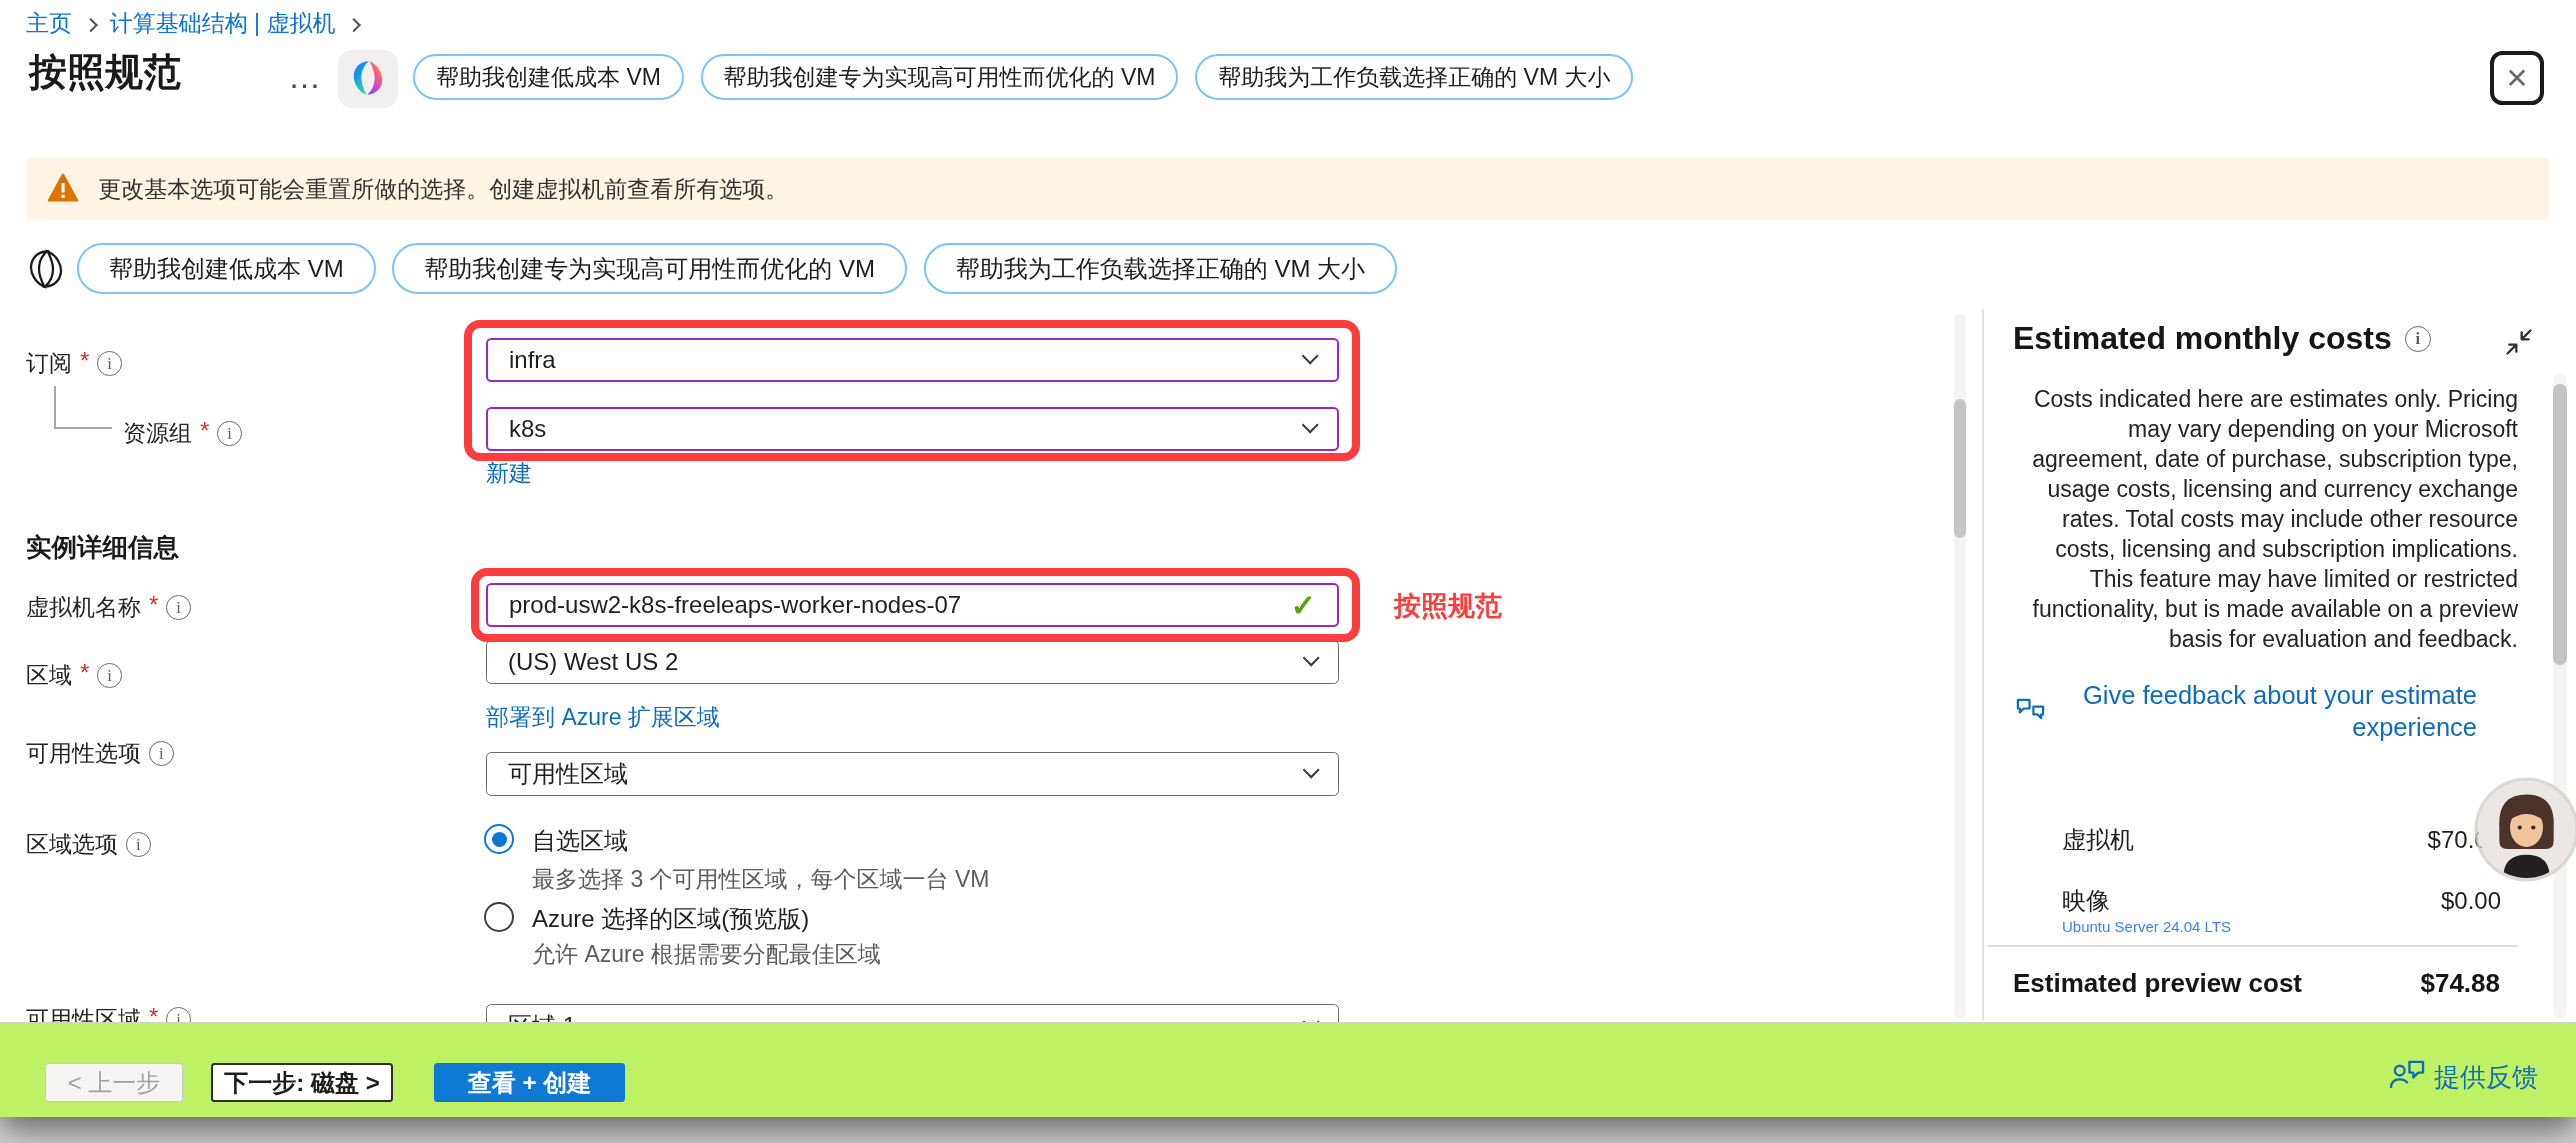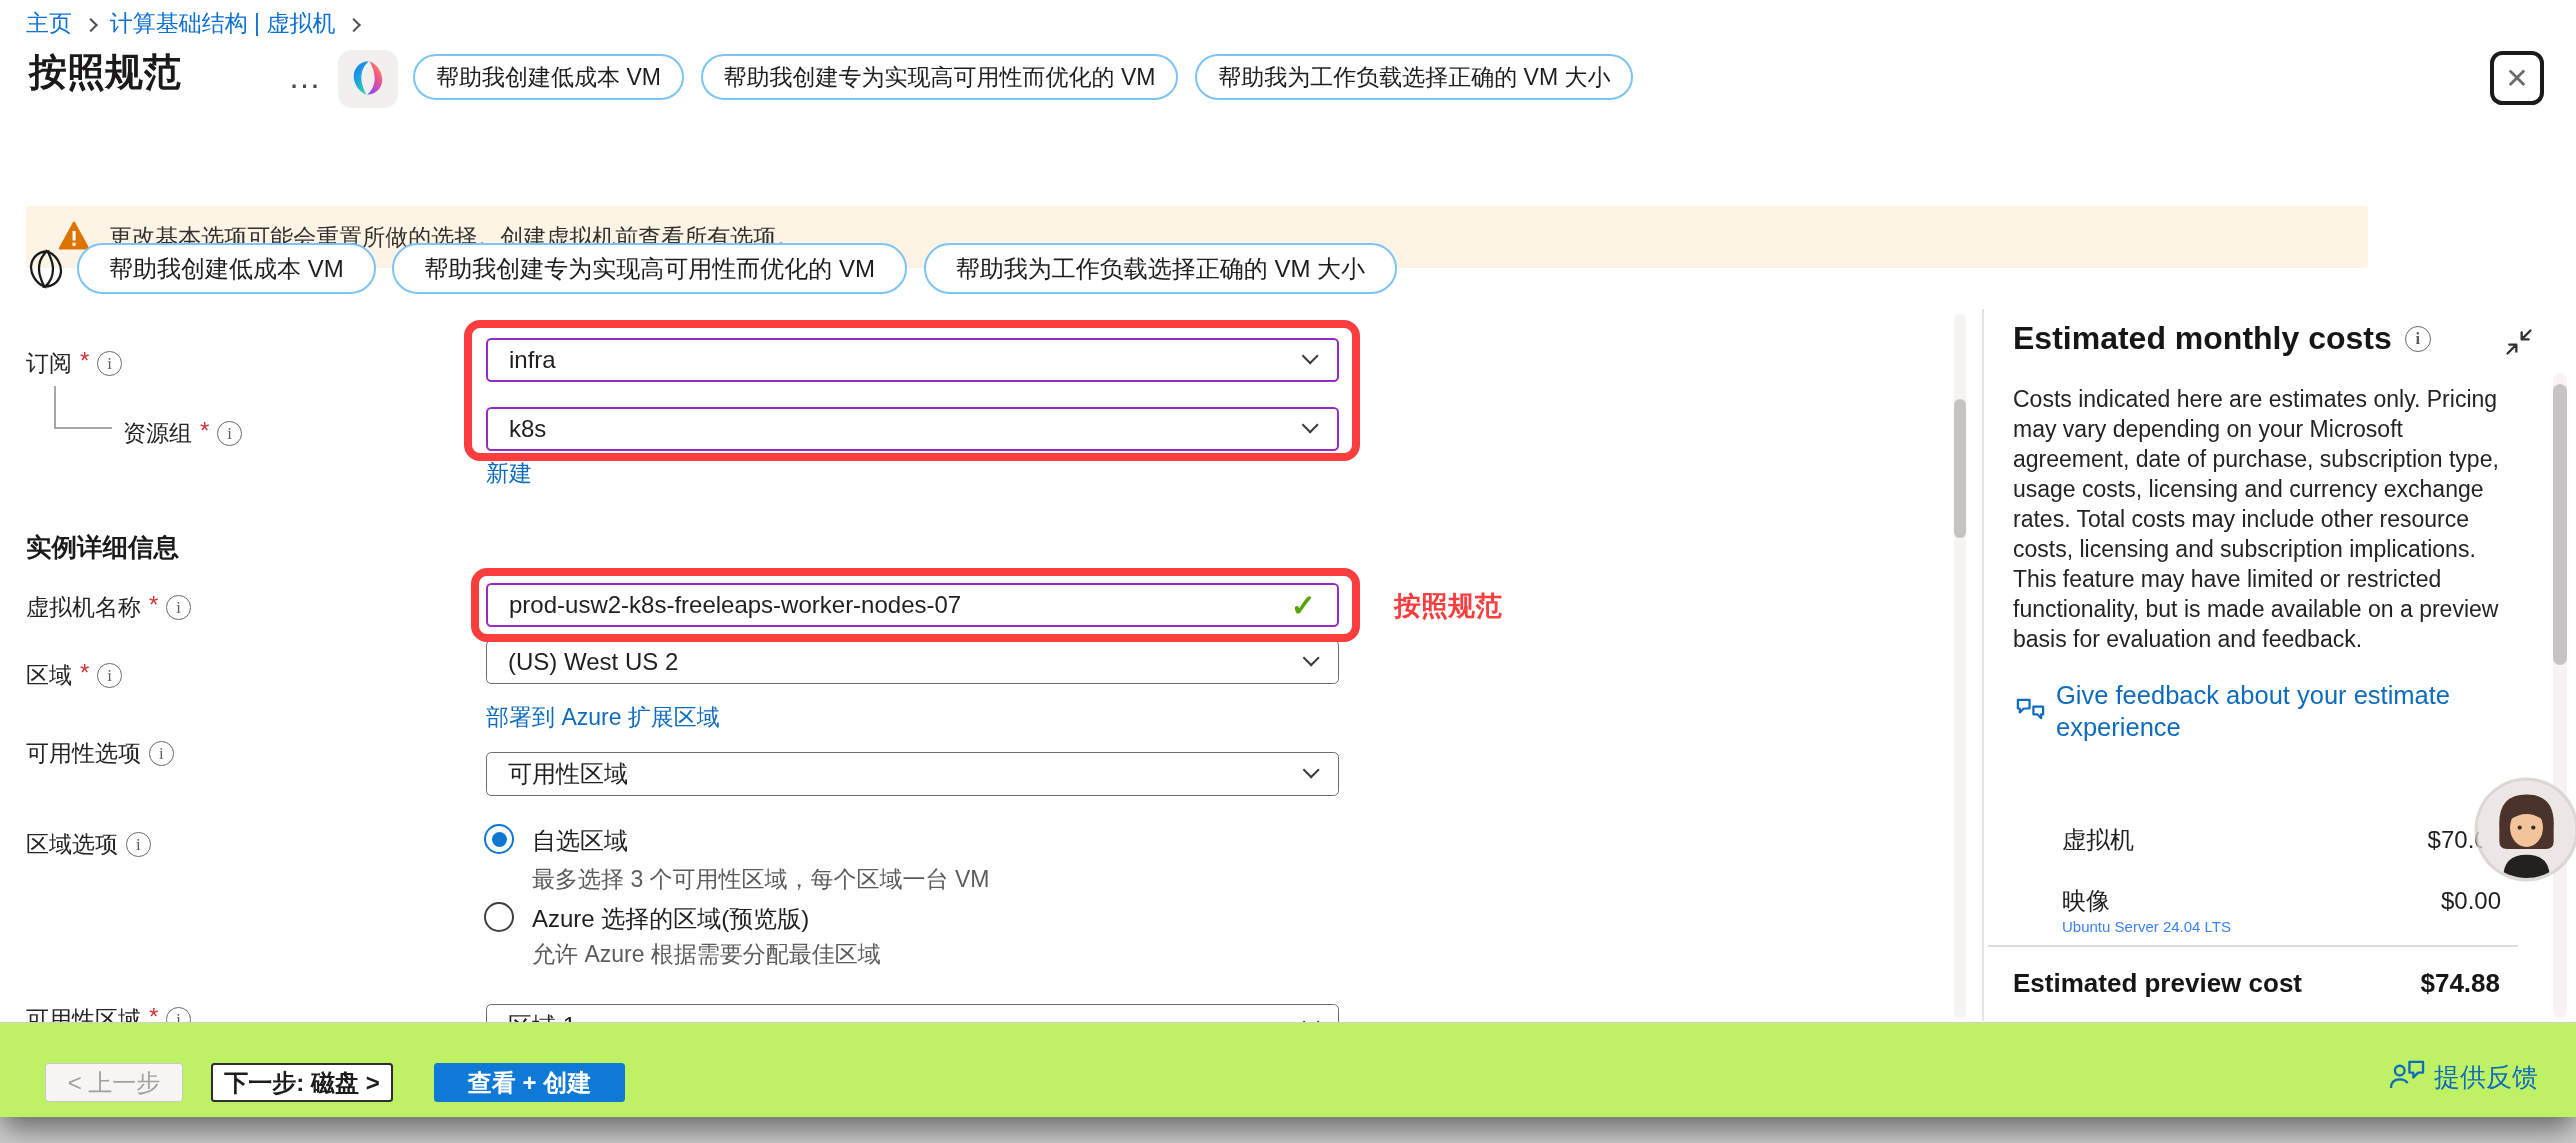--- a/index.html
+++ b/index.html
@@ -1,36 +1,36 @@
 <!DOCTYPE html>
 <html style="font-size:14px"><head>
 <meta charset="utf-8">
 <style>
   * { margin:0; padding:0; box-sizing:border-box; }
   body { font-family:"Liberation Sans", sans-serif; }
   .screen { position:relative; width:2576px; height:1143px; background:linear-gradient(180deg,#e6e6e6 0%,#cbcbcb 100%); overflow:hidden; }
-  .surface { position:absolute; left:0; top:0; width:2576px; height:1117px; background:#fff; border-radius:0 0 19.3px 19.3px; box-shadow:0 12.3px 26px rgba(0,0,0,.45); }
+  .surface { position:absolute; left:0; top:0; width:2576px; height:1117px; background:#fff; border-radius:0 0 19.3px 19.3px; box-shadow:0 12.3px 26px rgba(0,0,0,.45);text-align:right; }
   .abs { position:absolute; }
 
   
   .breadcrumb { left:26px; top:8px; display:flex; align-items:center; gap:14px; font-size:23px; }
   .bc-link { color:#0b6fd4; cursor:pointer; }
   .bc-chev { width:9.7px; height:9.7px; border-right:2.1px solid #50504e; border-top:2.1px solid #50504e; transform:rotate(45deg); margin-top:1.8px; }
 
   
   .page-title { left:29px; top:47px; font-size:38px; font-weight:700; color:#1b1a19; }
   .more-btn { left:288px; top:58px; font-size:33px; color:#4a4a4a; letter-spacing:1.8px; cursor:pointer; }
   .copilot-btn { left:338px; top:50px; width:60px; height:58px; background:#f1f0ef; border-radius:14px; display:flex; align-items:center; justify-content:center; cursor:pointer; }
   .pill-row1 { left:413px; top:54px; display:flex; gap:16.7px; }
   .pill { height:46px; border:2.2px solid #7cc3f8; border-radius:24px; background:#fff; display:flex; align-items:center; padding:0 21px; font-size:23px; color:#1f1e1d; white-space:nowrap; cursor:pointer; }
   .close-btn { left:2490px; top:51px; width:54px; height:54px; border:4.4px solid #1c1b1a; border-radius:12.3px; background:#fff; display:flex; align-items:center; justify-content:center; cursor:pointer; }
   .close-x { font-size:28px; color:#6d6b69; }
 
   
-  .banner { left:26px; top:158px; width:2342px; height:62px; background:#fdf4e5; border-radius:3.5px; display:flex; align-items:center; padding-left:32px; gap:19.3px;margin-top:48px; }
+  .banner { left:26px; top:158px; width:2523px; height:62px; background:#fdf4e5; border-radius:3.5px; display:flex; align-items:center; padding-left:21px; gap:19.3px; }
   .banner-text { font-size:23px; color:#33312e; }
 
   
   .assist-icon { left:24.6px; top:248px; }
   .pill-row2 { left:77px; top:243px; display:flex; gap:16.7px; }
   .pill-lg { height:51px; border-radius:25.5px; padding:0 30px; font-size:24px; }
 
   
   .flabel { display:flex; align-items:center; gap:8px; font-size:23px; color:#252423; white-space:nowrap; }
   .req { color:#d13438; font-size:24px; transform:translateY(-2.6px); }

